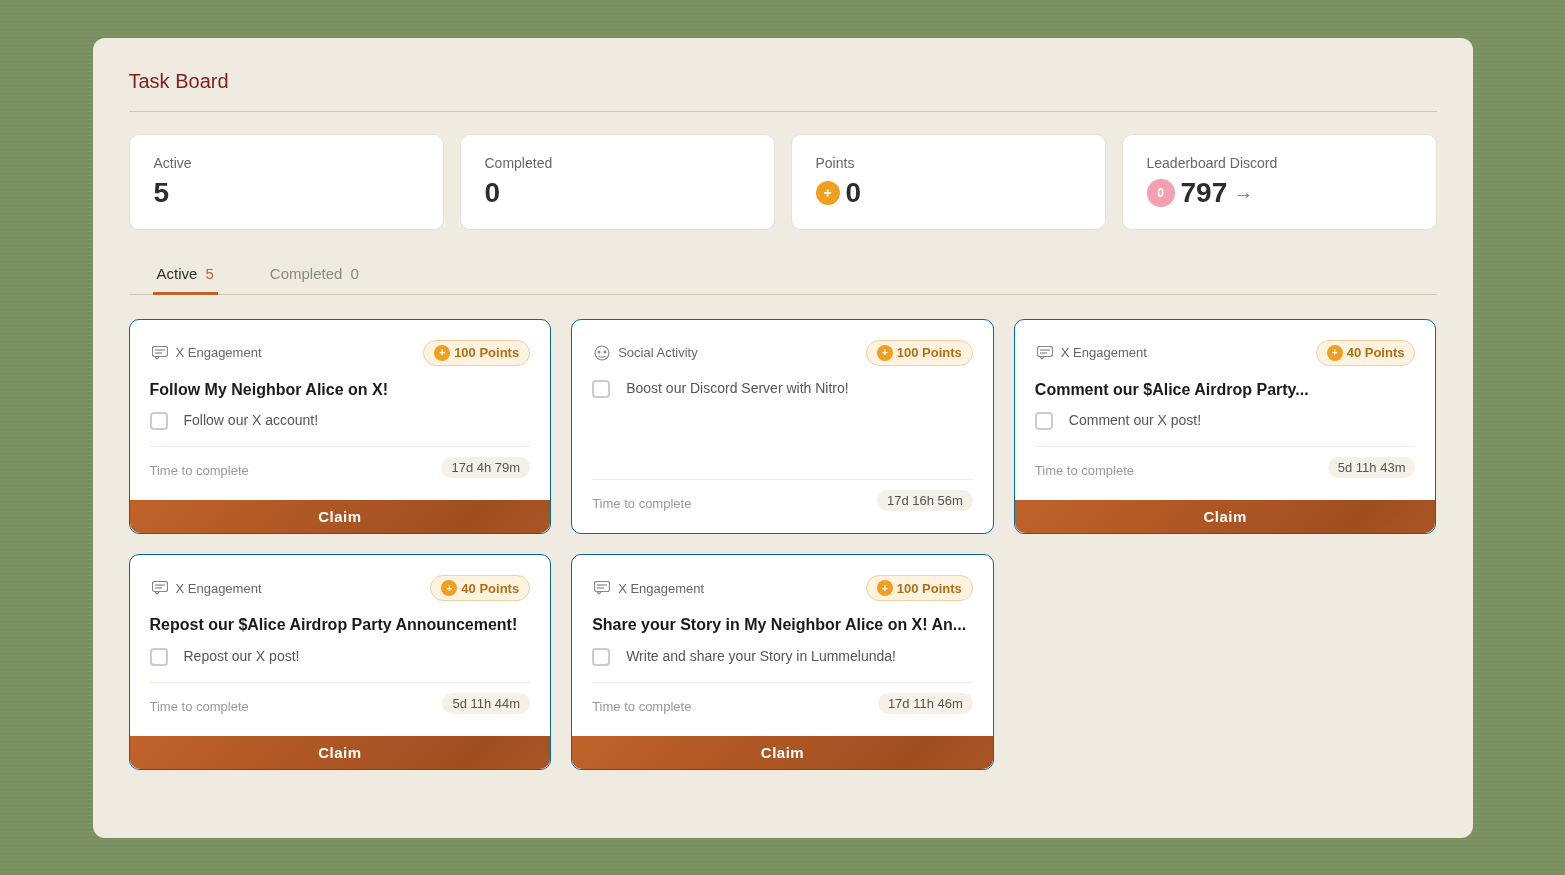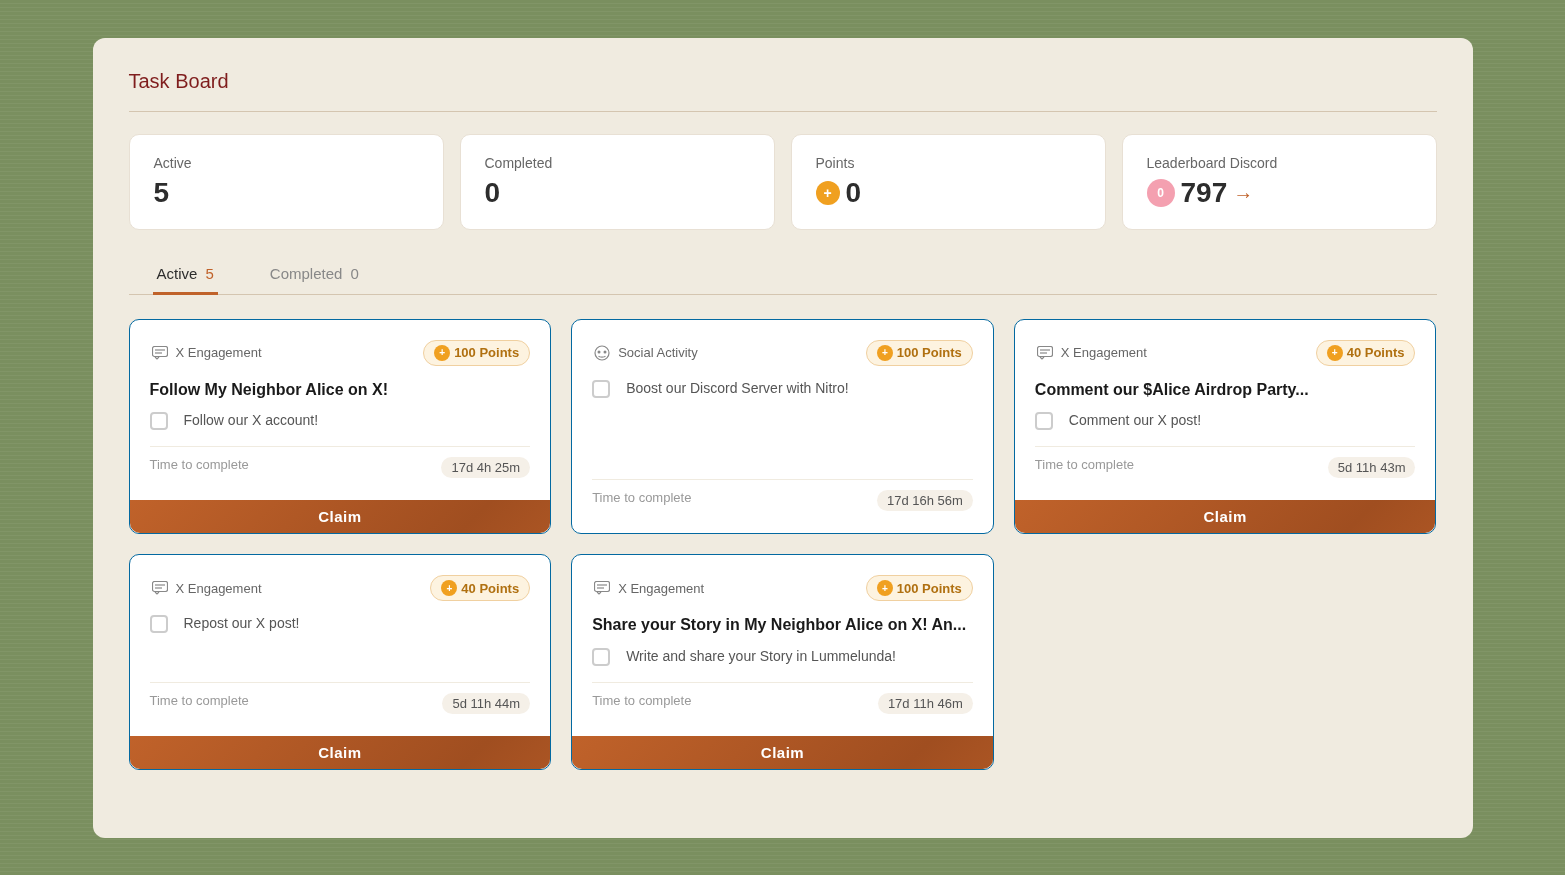--- a/index.html
+++ b/index.html
@@ -194,21 +194,21 @@
     .task-desc .checkbox-icon {
       width: 18px;
       height: 18px;
       border: 2px solid #ccc;
       border-radius: 4px;
       flex-shrink: 0;
     }
     .task-footer {
       display: flex;
       justify-content: space-between;
-      align-items: flex-start;
+      align-items: flex-end;
       padding: 10px 0;
       border-top: 1px solid #f0ebe0;
       margin-top: auto;
       gap: 28px;
     }
     .time-label {
       font-size: 13px;
       color: #999;
     }
     .time-value {
@@ -303,21 +303,21 @@
           <span>100 Points</span>
         </div>
       </div>
       <div class="task-title">Follow My Neighbor Alice on X!</div>
       <div class="task-desc">
         <div class="checkbox-icon"></div>
         <span>Follow our X account!</span>
       </div>
       <div class="task-footer">
         <span class="time-label">Time to complete</span>
-        <span class="time-value">17d 4h 25m</span>
+        <span class="time-value">17d 4h 79m</span>
       </div>
       <button class="claim-btn">Claim</button>
     </div>
 
     <div class="task-card">
       <div class="task-card-header">
         <div class="task-type">
           <div class="task-type-icon">
             <svg width="18" height="18" viewBox="0 0 18 18" fill="none" xmlns="http://www.w3.org/2000/svg">
               <circle cx="9" cy="9" r="7" stroke="#888" stroke-width="1.2" fill="none"></circle>
@@ -385,20 +385,21 @@
               <path d="M3 11L5 13L7 11" stroke="#888" stroke-width="1.2" fill="none"></path>
             </svg>
           </div>
           <span>X Engagement</span>
         </div>
         <div class="points-badge">
           <span class="badge-icon">+</span>
           <span>40 Points</span>
         </div>
       </div>
+      <div class="task-title">Repost our $Alice Airdrop Party Announcement!</div>
       <div class="task-desc">
         <div class="checkbox-icon"></div>
         <span>Repost our X post!</span>
       </div>
       <div class="task-footer">
         <span class="time-label">Time to complete</span>
         <span class="time-value">5d 11h 44m</span>
       </div>
       <button class="claim-btn">Claim</button>
     </div>

